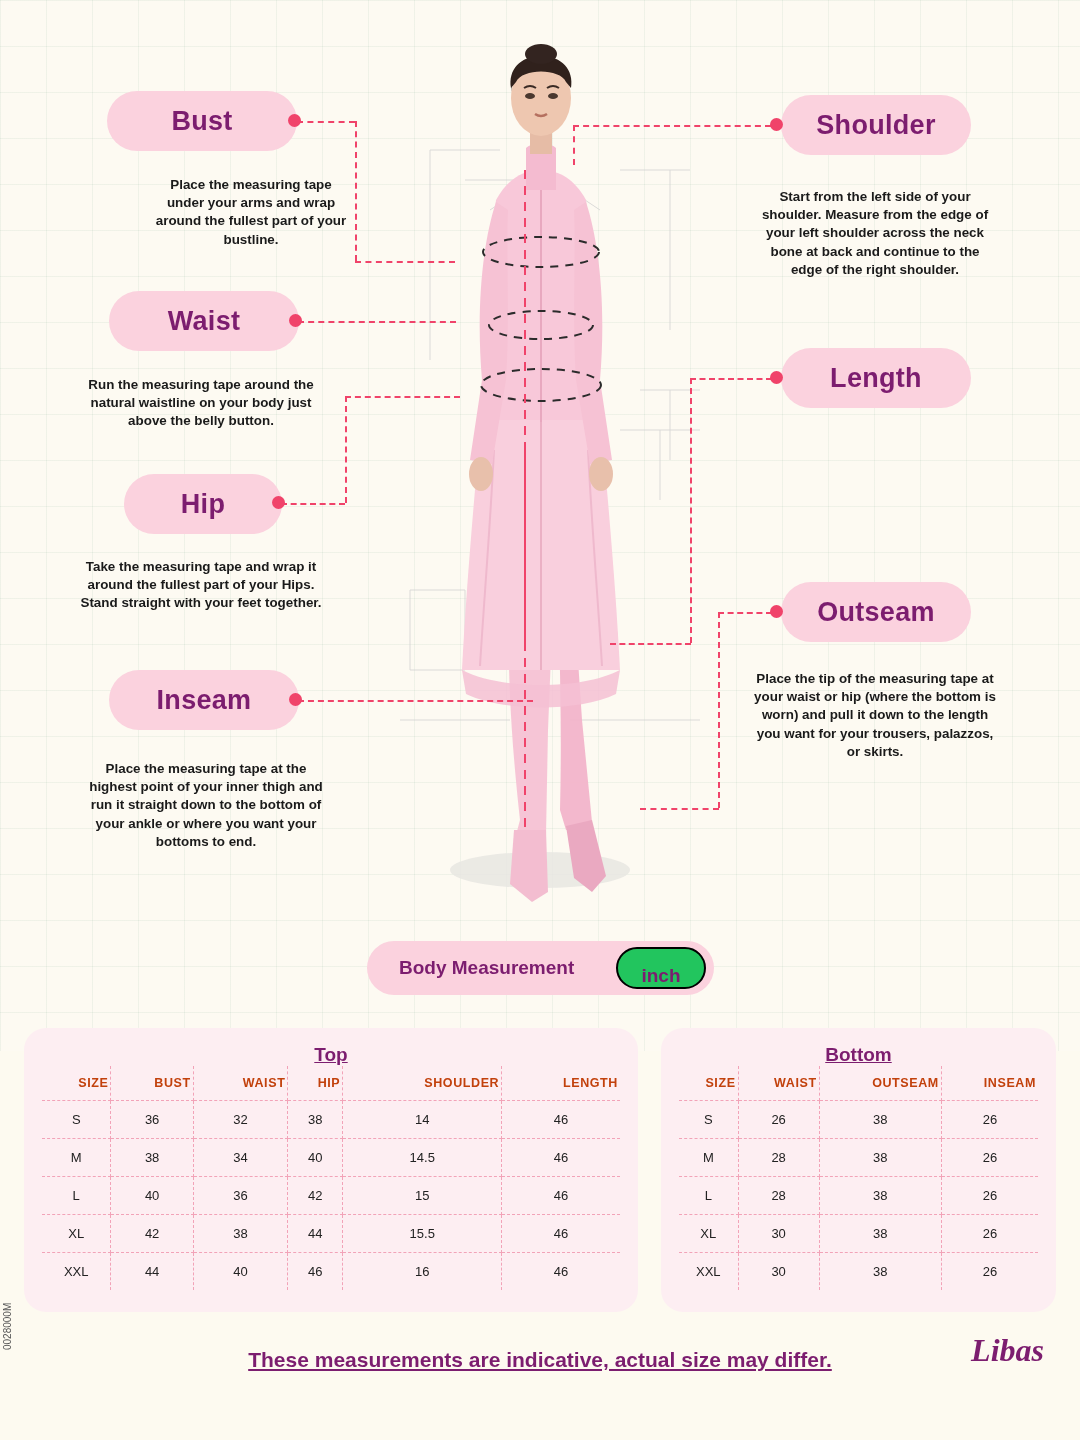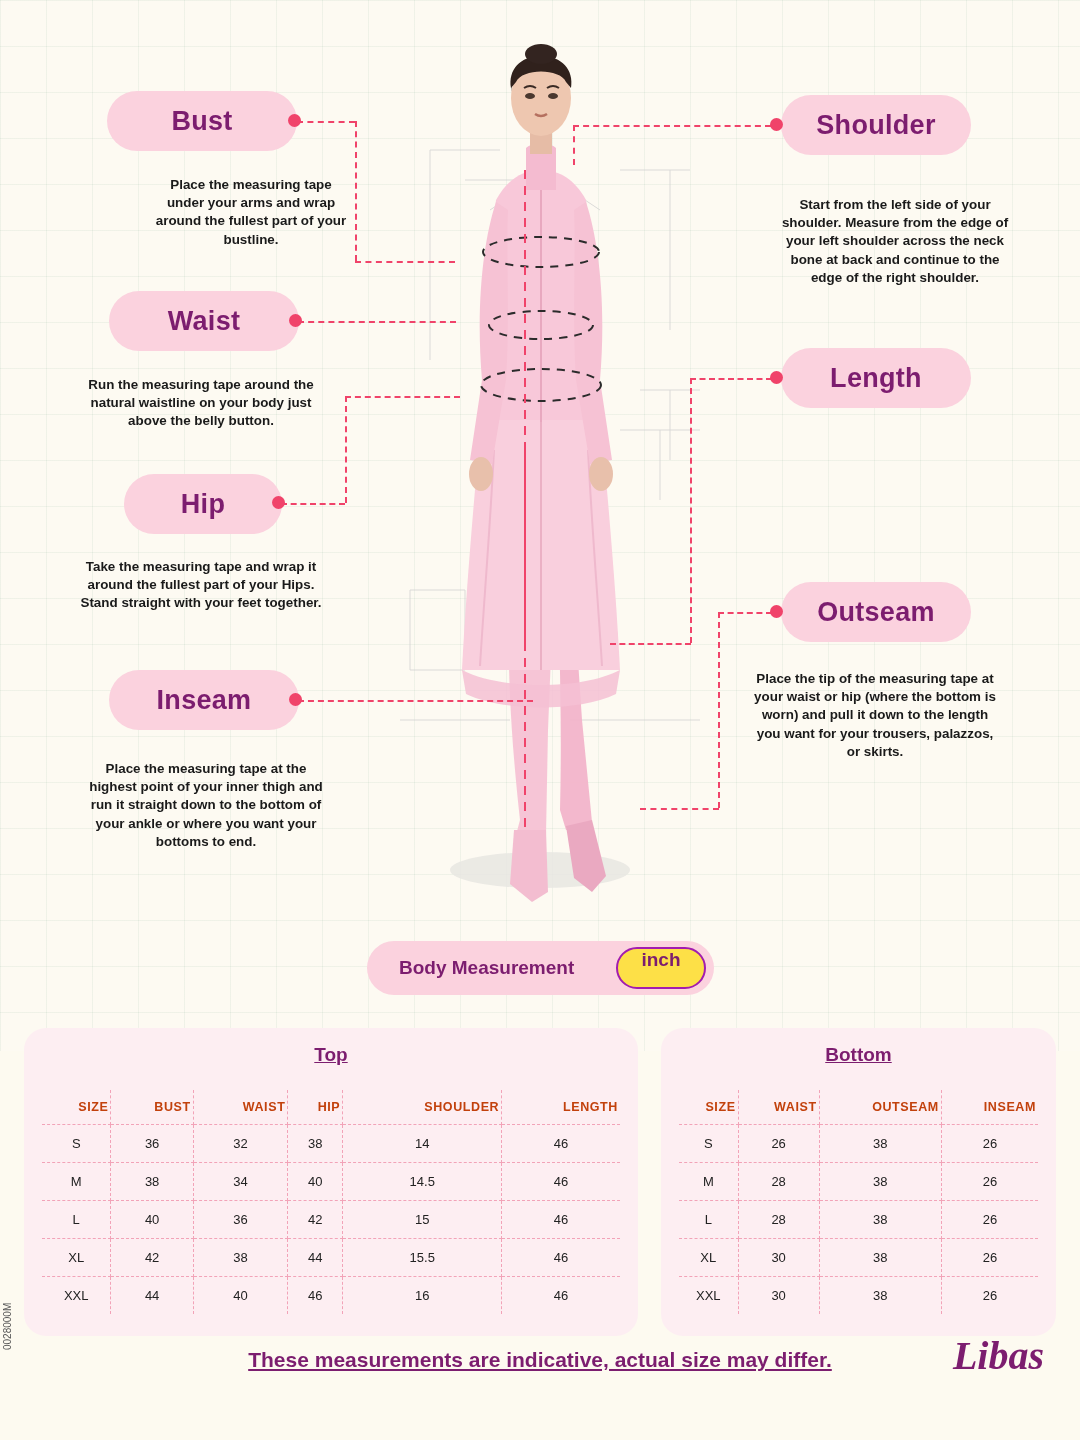--- a/index.html
+++ b/index.html
@@ -72,41 +72,41 @@
     background: #fbd2de;
     border-radius: 30px;
     display: flex;
     align-items: center;
     padding-left: 32px;
   }
   #bm-bar .bm-text { font-size: 19px; color: #7c1d6f; font-weight: bold; }
   #bm-unit {
     position: absolute; right: 8px; top: 6px;
     width: 90px; height: 42px;
-    border: 2px solid #a21caf;
+    border: 2px solid #000000;
     border-radius: 24px;
-    display: flex; align-items: flex-start; justify-content: center;
+    display: flex; align-items: flex-end; justify-content: center;
     font-size: 19px; color: #7c1d6f; font-weight: bold;
-    background: #fde047;
+    background: #22c55e;
   }
 
   
   .table-card {
     position: absolute;
     background: #fdeef2;
     border-radius: 22px;
     padding: 16px 18px 22px 18px;
   }
   .table-title {
     text-align: center;
     font-size: 19px;
     font-weight: bold;
     color: #7c1d6f;
     text-decoration: underline;
-    margin-bottom: 24px;
+    margin-bottom: 0;
   }
   table { border-collapse: collapse; width: 100%; }
   th {
     font-size: 12.5px;
     color: #c2410c;
     font-weight: bold;
     letter-spacing: .6px;
     padding: 10px 2px;
     border: 1px dashed #f2a3b8;
     text-align: right;
@@ -131,21 +131,21 @@
     font-size: 21px;
     font-weight: bold;
     color: #7c1d6f;
     text-decoration: underline;
   }
   #brand {
     position: absolute;
     right: 36px; top: 1332px;
     font-family: "Liberation Serif", serif;
     font-style: italic;
-    font-size: 40px;
+    font-size: 32px;
     color: #7c1d6f;
     font-weight: bold;
   }
   #sidecode {
     position: absolute;
     left: 2px; top: 1350px;
     font-size: 10px;
     color: #555;
     transform: rotate(-90deg);
     transform-origin: left top;
@@ -249,21 +249,21 @@
   <div class="dot" style="left:289px; top:693px;"></div>
   <div class="dash-h" style="left:298px; top:700px; width:235px;"></div>
   <div class="desc" style="left:86px; top:760px; width:240px;">Place the measuring tape at the highest point of your inner thigh and run it straight down to the bottom of your ankle or where you want your bottoms to end.</div>
 
   <div class="pill" style="left:781px; top:95px; width:190px; height:60px;">
     <span class="pill-label">Shoulder</span>
   </div>
   <div class="dot" style="left:770px; top:118px;"></div>
   <div class="dash-h" style="left:573px; top:125px; width:198px;"></div>
   <div class="dash-v" style="left:573px; top:125px; height:40px;"></div>
-  <div class="desc" style="left:756px; top:196px; width:238px;margin-left:20px;">Start from the left side of your shoulder. Measure from the edge of your left shoulder across the neck bone at back and continue to the edge of the right shoulder.</div>
+  <div class="desc" style="left:756px; top:188px; width:238px;">Start from the left side of your shoulder. Measure from the edge of your left shoulder across the neck bone at back and continue to the edge of the right shoulder.</div>
 
   <div class="pill" style="left:781px; top:348px; width:190px; height:60px;">
     <span class="pill-label">Length</span>
   </div>
   <div class="dot" style="left:770px; top:371px;"></div>
   <div class="dash-h" style="left:690px; top:378px; width:82px;"></div>
   <div class="dash-v" style="left:690px; top:378px; height:265px;"></div>
   <div class="dash-h" style="left:610px; top:643px; width:81px;"></div>
 
   <div class="pill" style="left:781px; top:582px; width:190px; height:60px;">

